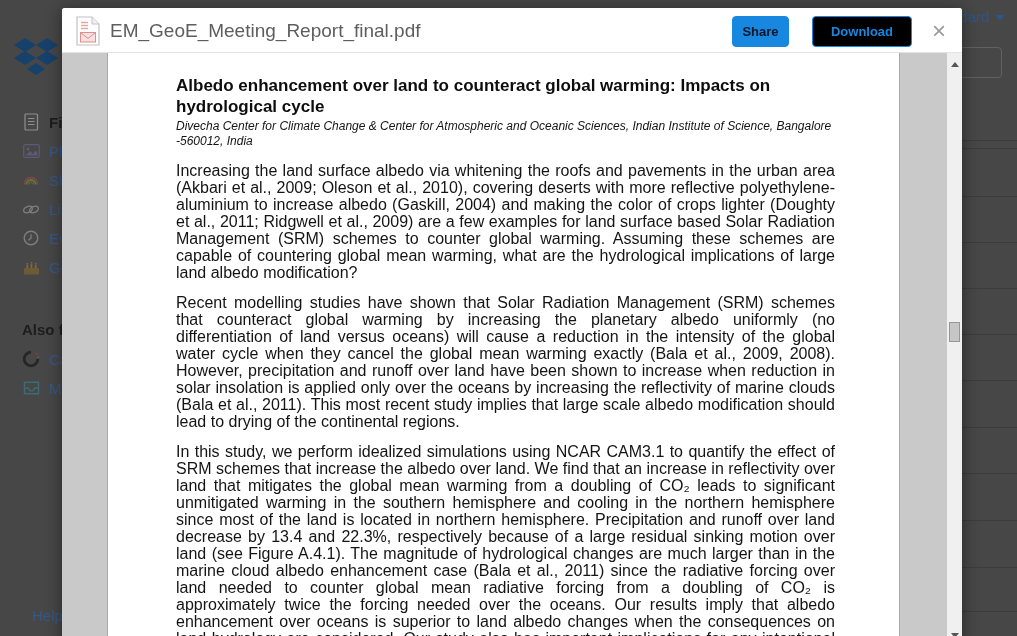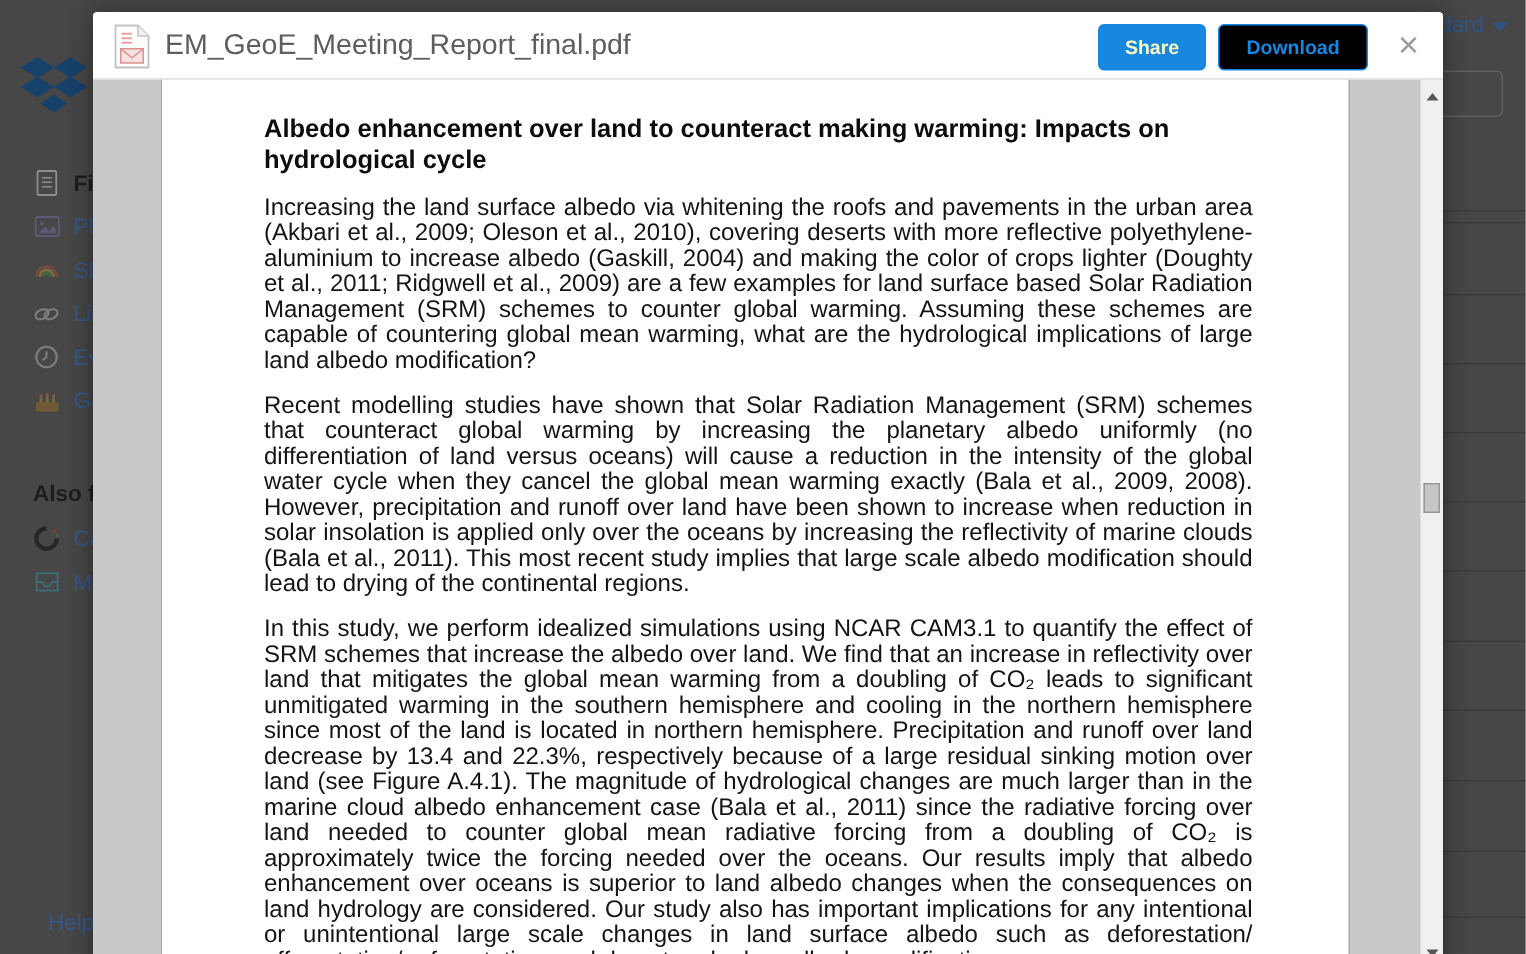--- a/index.html
+++ b/index.html
@@ -53,21 +53,21 @@
   .file-icon { position:absolute; left:14px; top:8px; }
   .modal-filename {
     position:absolute; left:48px; top:0; height:45px; line-height:45px;
     font-size:19px; color:#5e5e5e; white-space:nowrap;
   }
   .btn {
     position:absolute; top:8px; height:31px; border-radius:4px; font-size:13px; font-weight:bold;
     display:flex; align-items:center; justify-content:center; cursor:pointer;
     font-family:"Liberation Sans","DejaVu Sans",sans-serif;
   }
-  .btn-share { left:670px; width:72px; background:#1787e0; color:#fef9c3; border:1px solid #1787e0; }
+  .btn-share { left:670px; width:57px; background:#1787e0; color:#0f172a; border:1px solid #1787e0; }
   .btn-download { left:750px; width:100px; background:#000000; color:#1787e0; border:1px solid #1787e0; }
   .btn-close {
     position:absolute; left:860px; top:8px; width:34px; height:30px;
     font-size:24px; color:#9b9b9b; display:flex; align-items:center; justify-content:center;
     cursor:pointer; font-weight:400;
   }
 
   .viewer { position:absolute; top:45px; left:0; right:0; bottom:0; background:#c9c9c9; overflow:hidden; }
   .pdf-page {
     position:absolute; left:45px; top:0; width:793px; height:640px; background:#fff;
@@ -245,21 +245,22 @@
     </span>
     <span class="modal-filename">EM_GeoE_Meeting_Report_final.pdf</span>
     <button class="btn btn-share">Share</button>
     <button class="btn btn-download">Download</button>
     <div class="btn-close">×</div>
   </div>
 
   <div class="viewer">
 
     <div class="pdf-page">
-      <div class="doc-title">Albedo enhancement over land to counteract making warming: Impacts on hydrological cycle</div>
+      <div class="doc-title">Albedo enhancement over land to counteract global warming: Impacts on hydrological cycle</div>
+      <div class="doc-affiliation">Divecha Center for Climate Change &amp; Center for Atmospheric and Oceanic Sciences, Indian Institute of Science, Bangalore -560012, India</div>
       <div class="doc-para">Increasing the land surface albedo via whitening the roofs and pavements in the urban area (Akbari et al., 2009; Oleson et al., 2010), covering deserts with more reflective polyethylene-aluminium to increase albedo (Gaskill, 2004) and making the color of crops lighter (Doughty et al., 2011; Ridgwell et al., 2009) are a few examples for land surface based Solar Radiation Management (SRM) schemes to counter global warming. Assuming these schemes are capable of countering global mean warming, what are the hydrological implications of large land albedo modification?</div>
       <div class="doc-para">Recent modelling studies have shown that Solar Radiation Management (SRM) schemes that counteract global warming by increasing the planetary albedo uniformly (no differentiation of land versus oceans) will cause a reduction in the intensity of the global water cycle when they cancel the global mean warming exactly (Bala et al., 2009, 2008). However, precipitation and runoff over land have been shown to increase when reduction in solar insolation is applied only over the oceans by increasing the reflectivity of marine clouds (Bala et al., 2011). This most recent study implies that large scale albedo modification should lead to drying of the continental regions.</div>
       <div class="doc-para">In this study, we perform idealized simulations using NCAR CAM3.1 to quantify the effect of SRM schemes that increase the albedo over land. We find that an increase in reflectivity over land that mitigates the global mean warming from a doubling of CO₂ leads to significant unmitigated warming in the southern hemisphere and cooling in the northern hemisphere since most of the land is located in northern hemisphere. Precipitation and runoff over land decrease by 13.4 and 22.3%, respectively because of a large residual sinking motion over land (see Figure A.4.1). The magnitude of hydrological changes are much larger than in the marine cloud albedo enhancement case (Bala et al., 2011) since the radiative forcing over land needed to counter global mean radiative forcing from a doubling of CO₂ is approximately twice the forcing needed over the oceans. Our results imply that albedo enhancement over oceans is superior to land albedo changes when the consequences on land hydrology are considered. Our study also has important implications for any intentional or unintentional large scale changes in land surface albedo such as deforestation/ afforestation/ reforestation, and desert and urban albedo modification.</div>
       <div class="doc-refs">Bangalore</div>
     </div>
 
     <div class="scrollbar">
       <div class="sb-arrow-up">
           <span class="tri-up"></span>
         </div>

